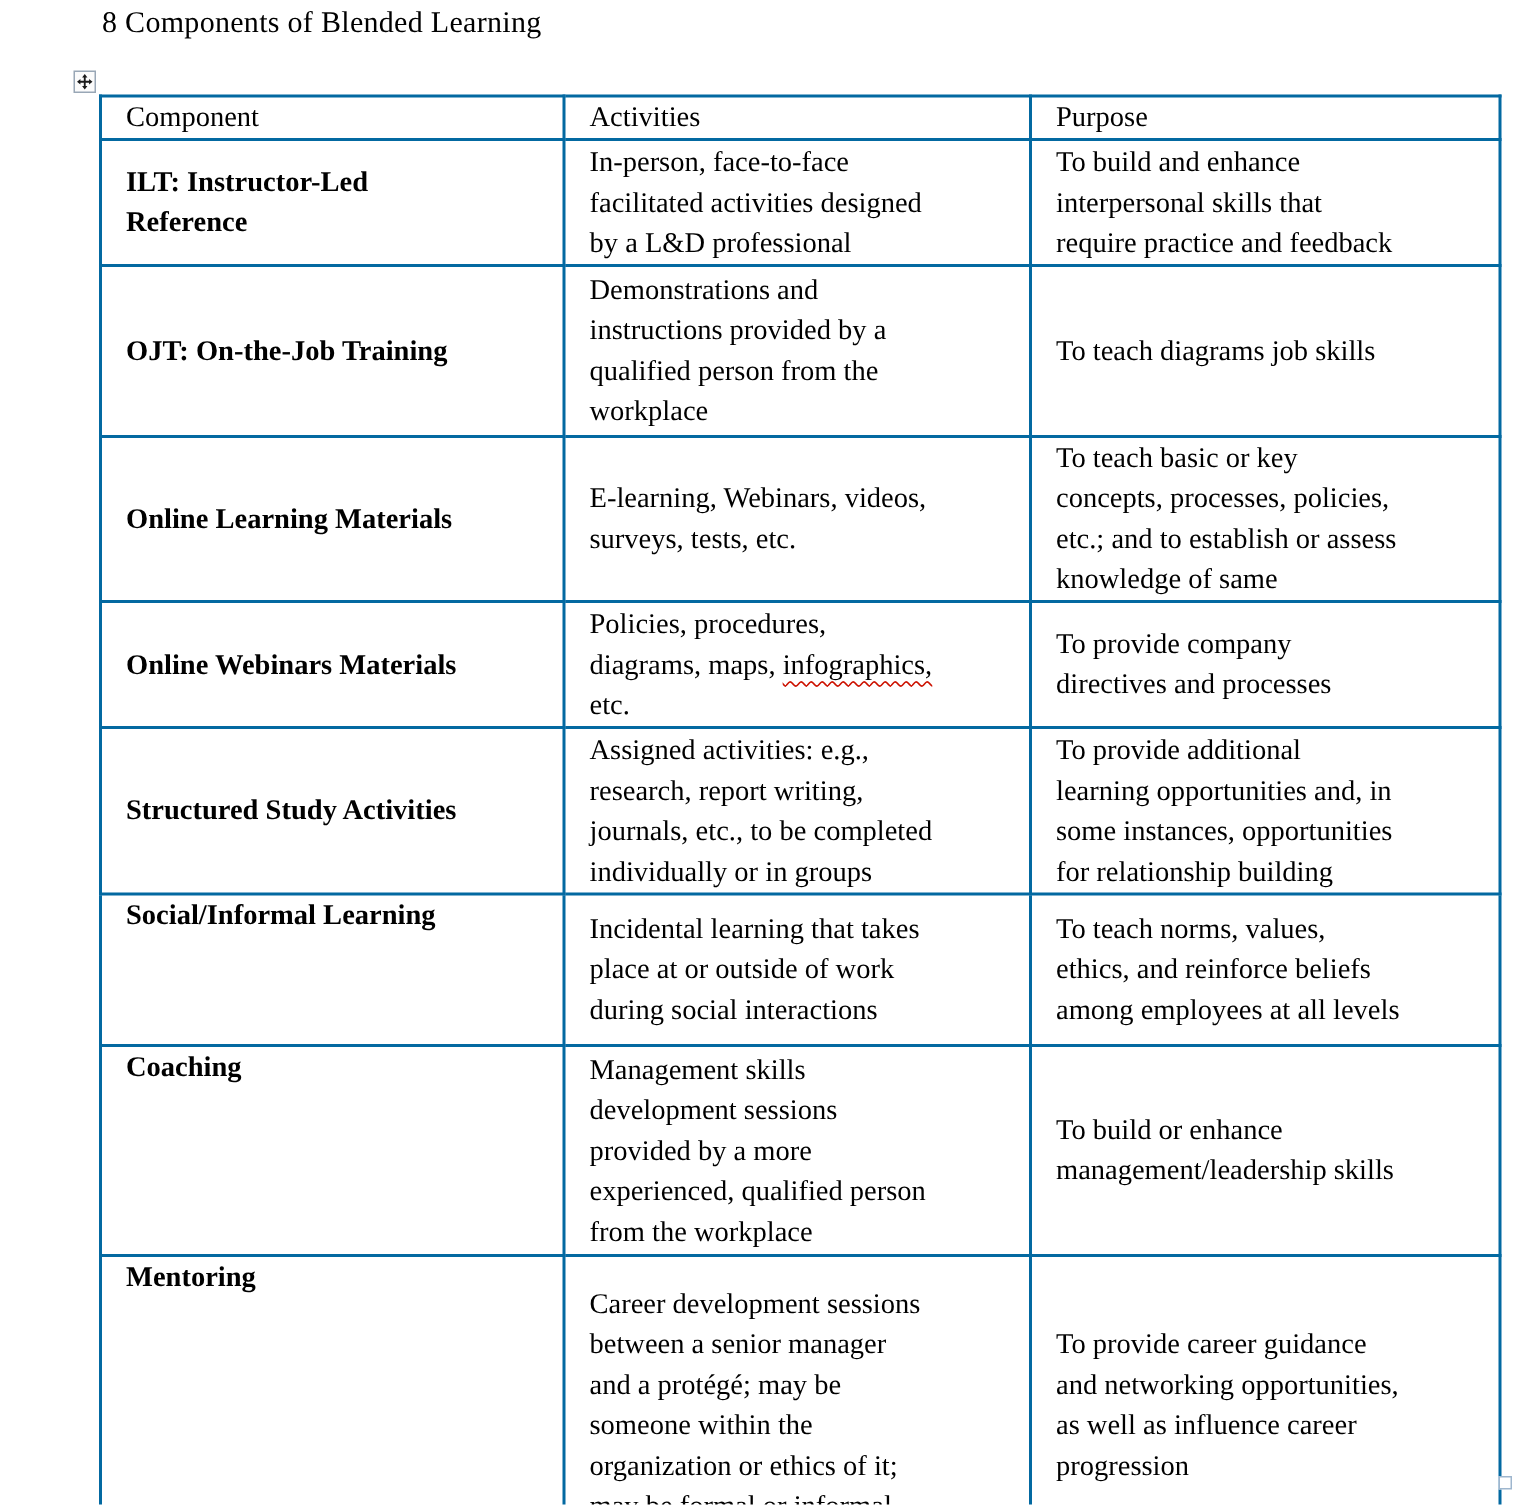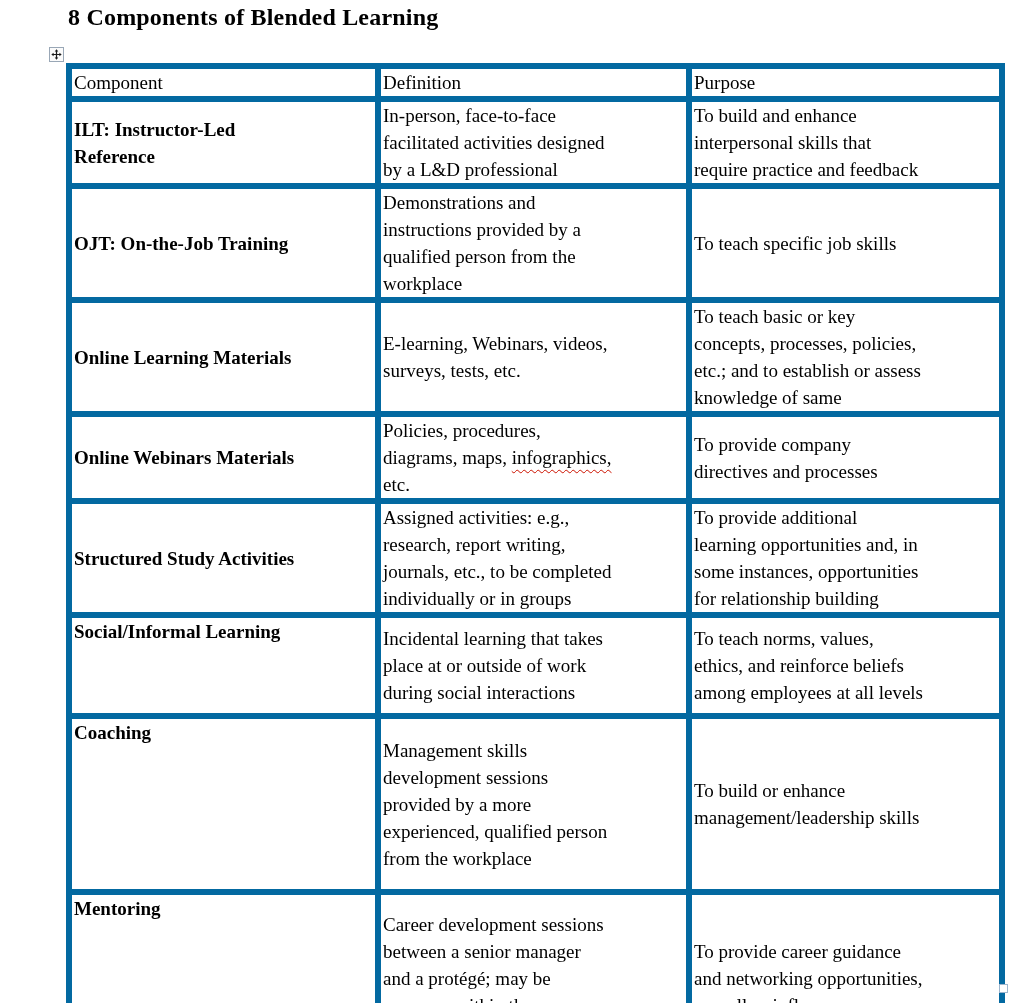--- a/index.html
+++ b/index.html
@@ -10,22 +10,22 @@
     color: #000;
     position: relative;
     overflow: hidden;
   }
   .page { position: absolute; inset: 0; }
 
   .doc-title {
     position: absolute;
     left: 68px; top: 4px;
     margin: 0;
-    font-size: 24px;
-    font-weight: bold;
+    font-size: 20px;
+    font-weight: normal;
     letter-spacing: 0.2px;
     white-space: nowrap;
   }
 
   .move-handle {
     position: absolute;
     left: 49px; top: 47px;
     width: 15px; height: 15px;
     box-sizing: border-box;
     border: 1px solid #99a7b6;
@@ -35,22 +35,22 @@
   }
 
   table.doc-table {
     position: absolute;
     left: 66px; top: 63px;
     border-collapse: collapse;
     table-layout: fixed;
     width: 933px;
   }
   .doc-table th, .doc-table td {
-    border: 6px solid #0369a1;
-    padding: 0 2px;
+    border: 2px solid #0369a1;
+    padding: 0 16px;
     font-size: 19px;
     line-height: 27px;
     text-align: left;
     vertical-align: middle;
     font-weight: normal;
     overflow: hidden;
     box-sizing: border-box;
   }
   .doc-table th { height: 27px; }
   td.comp { font-weight: bold; }
@@ -94,42 +94,42 @@
 
   <table class="doc-table">
     <colgroup>
       <col style="width:309px">
       <col style="width:311px">
       <col style="width:313px">
     </colgroup>
     <thead>
       <tr style="height:27px">
         <th>Component</th>
-        <th>Definition</th>
+        <th>Activities</th>
         <th>Purpose</th>
       </tr>
     </thead>
     <tbody>
       <tr style="height:84px">
         <td class="comp pre">ILT: Instructor-Led
 Reference</td>
         <td class="pre">In-person, face-to-face
 facilitated activities designed
 by a L&amp;D professional</td>
         <td class="pre">To build and enhance
 interpersonal skills that
 require practice and feedback</td>
       </tr>
       <tr style="height:114px">
         <td class="comp pre">OJT: On-the-Job Training</td>
         <td class="pre">Demonstrations and
 instructions provided by a
 qualified person from the
 workplace</td>
-        <td class="pre">To teach specific job skills</td>
+        <td class="pre">To teach diagrams job skills</td>
       </tr>
       <tr style="height:110px">
         <td class="comp pre">Online Learning Materials</td>
         <td class="pre">E-learning, Webinars, videos,
 surveys, tests, etc.</td>
         <td class="pre">To teach basic or key
 concepts, processes, policies,
 etc.; and to establish or assess
 knowledge of same</td>
       </tr>
@@ -154,21 +154,21 @@
       </tr>
       <tr style="height:101px">
         <td class="comp pre va-top">Social/Informal Learning</td>
         <td class="pre">Incidental learning that takes
 place at or outside of work
 during social interactions</td>
         <td class="pre">To teach norms, values,
 ethics, and reinforce beliefs
 among employees at all levels</td>
       </tr>
-      <tr style="height:176px">
+      <tr style="height:140px">
         <td class="comp pre va-top">Coaching</td>
         <td class="pre">Management skills
 development sessions
 provided by a more
 experienced, qualified person
 from the workplace</td>
         <td class="pre">To build or enhance
 management/leadership skills</td>
       </tr>
       <tr style="height:199px">

